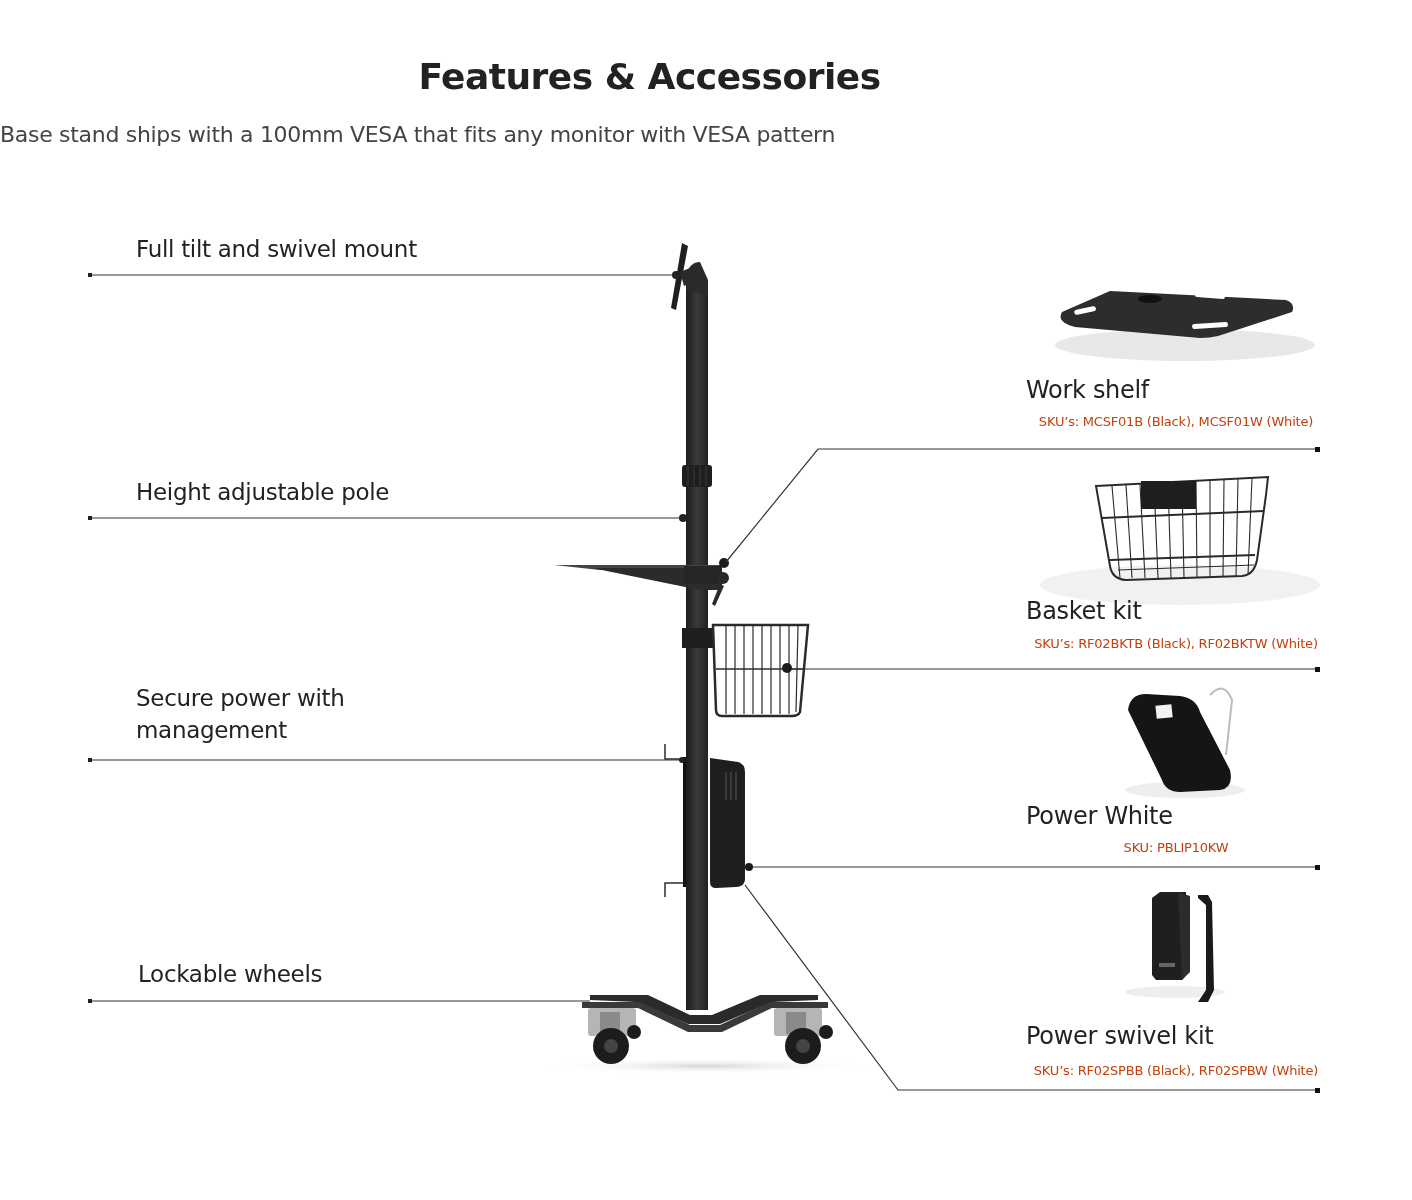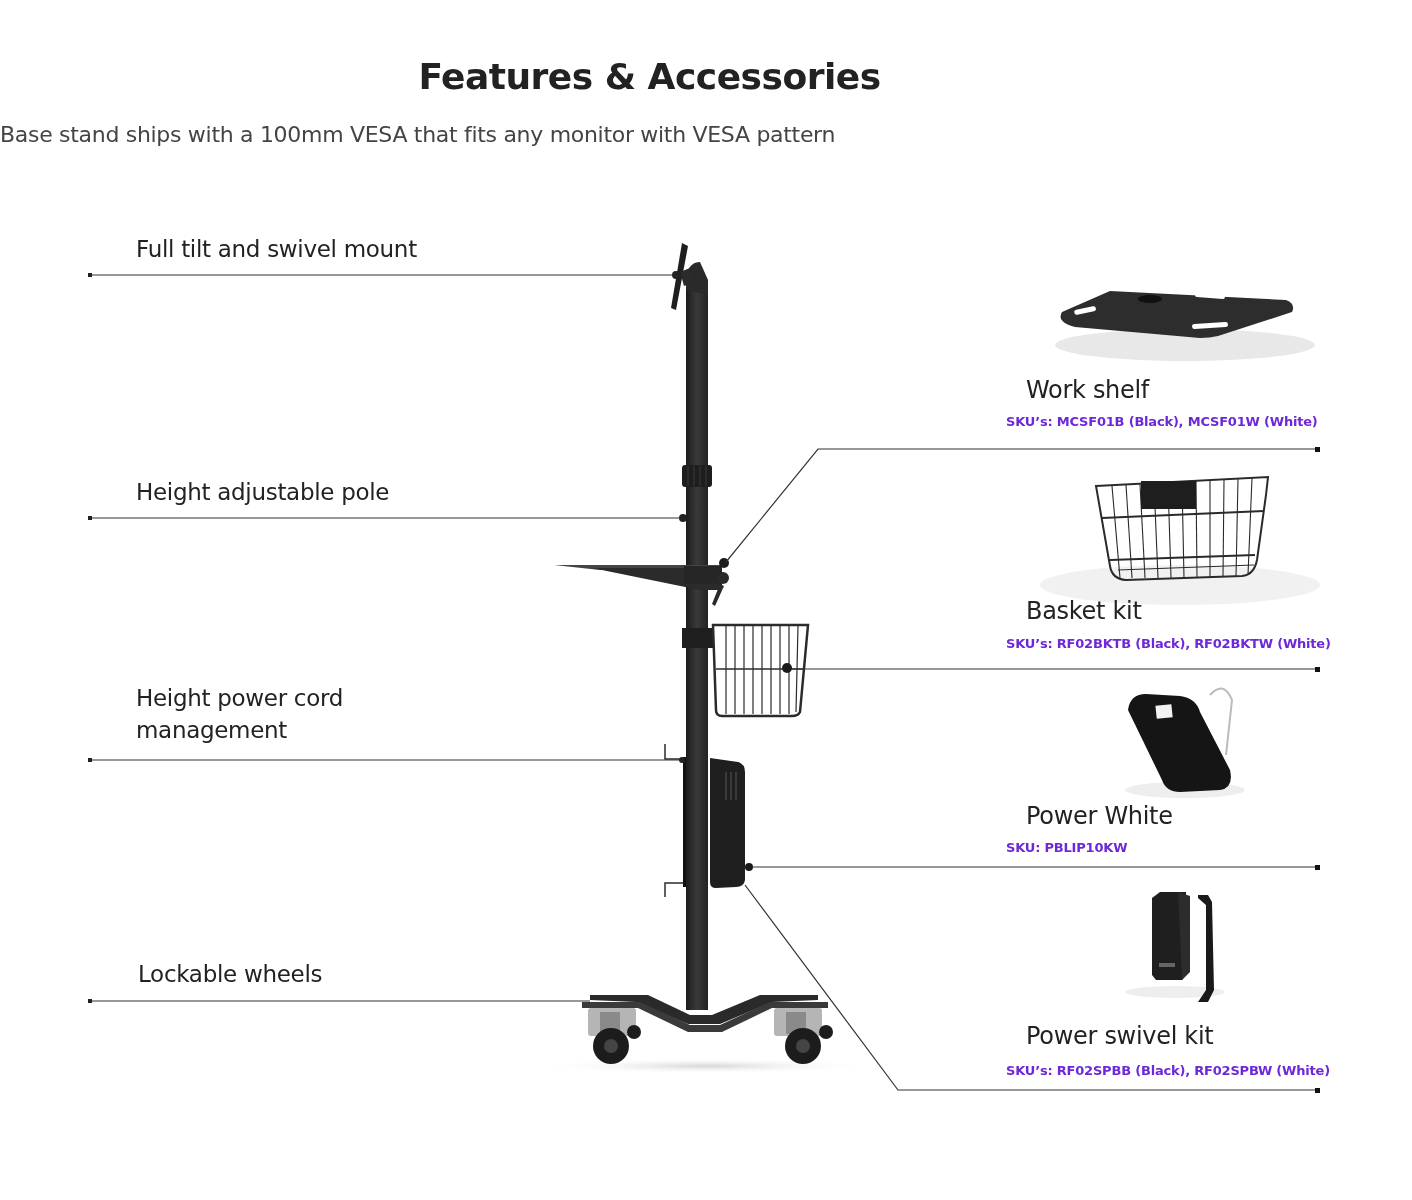--- a/index.html
+++ b/index.html
@@ -4,33 +4,33 @@
   <style>
     html, body { margin: 0; padding: 0; background: #ffffff; }
     body { width: 1412px; height: 1200px; position: relative; overflow: hidden;
            font-family: "DejaVu Sans", "Liberation Sans", sans-serif; color: #222; }
     .title { position: absolute; left: 0; width: 1299px; top: 56px; text-align: center;
              font-size: 36px; font-weight: bold; color: #222; letter-spacing: -0.5px; }
     .subtitle { position: absolute; left: 0; width: 1412px; top: 122px; text-align: left;
                 font-size: 22px; color: #444; letter-spacing: -0.3px; }
     .feat-label { position: absolute; left: 92px; font-size: 23px; color: #222; line-height: 32px; letter-spacing: -0.3px; margin-left: 44px; }
     .acc-name { position: absolute; text-align: left; width: 300px; left: 1026px; font-size: 24px; color: #222; letter-spacing: -0.3px; }
-    .acc-sku { position: absolute; width: 340px; left: 1006px; font-size: 13px; color: #6d28d9; letter-spacing: -0.2px; font-weight: bold; }
+    .acc-sku { position: absolute; text-align: center; width: 340px; left: 1006px; font-size: 13px; color: #c2410c; letter-spacing: -0.2px; }
     svg.layer { position: absolute; left: 0; top: 0; }
   </style>
 </head>
 <body>
 
 <div class="title">Features &amp; Accessories</div>
 <div class="subtitle">Base stand ships with a 100mm VESA that fits any monitor with VESA pattern</div>
 
 <div class="feat-label" style="top:233px">Full tilt and swivel mount</div>
 <div class="feat-label" style="top:476px">Height adjustable pole</div>
 <div class="feat-label" style="top:682px">
-  <div>Height power cord</div>
+  <div>Secure power with</div>
   <div>management</div>
 </div>
 <div class="feat-label" style="top:958px; left:94px">Lockable wheels</div>
 
 <svg class="layer" width="1412" height="1200" viewBox="0 0 1412 1200">
   <defs>
     <radialGradient id="floorShadow" cx="50%" cy="50%" r="50%">
       <stop offset="0%" stop-color="#d6d6d6"></stop>
       <stop offset="100%" stop-color="#ffffff" stop-opacity="0"></stop>
     </radialGradient>

